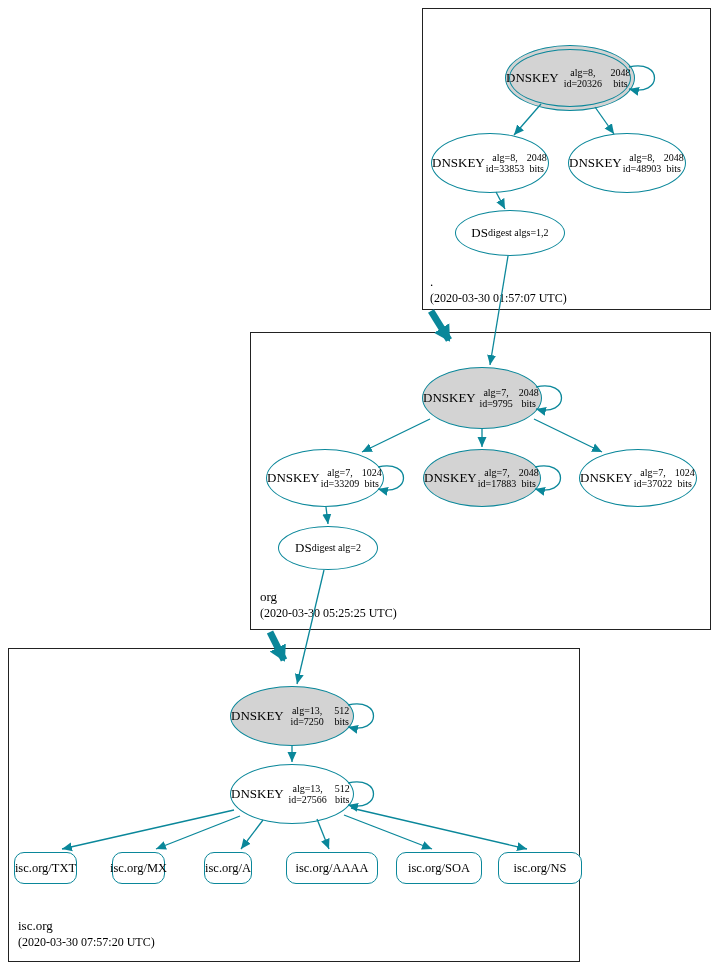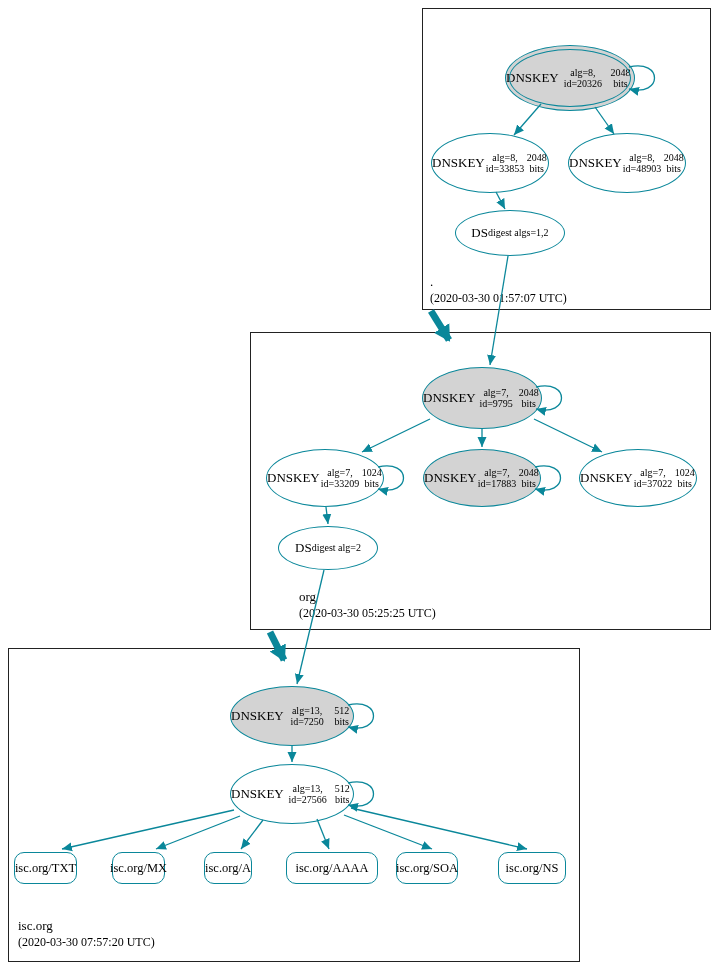--- a/index.html
+++ b/index.html
@@ -46,21 +46,21 @@
 <div class="canvas">
 
   <div class="zone" style="left:422px;top:8px;width:289px;height:302px;"></div>
   <div class="zone" style="left:250px;top:332px;width:461px;height:298px;"></div>
   <div class="zone" style="left:8px;top:648px;width:572px;height:314px;"></div>
 
   <div class="zone-label" style="left:430px;top:274px;">
     <div>.</div>
     <div class="ts">(2020-03-30 01:57:07 UTC)</div>
   </div>
-  <div class="zone-label" style="left:260px;top:589px;margin-left:39px;">
+  <div class="zone-label" style="left:260px;top:589px;">
     <div>org</div>
     <div class="ts">(2020-03-30 05:25:25 UTC)</div>
   </div>
   <div class="zone-label" style="left:18px;top:918px;">
     <div>isc.org</div>
     <div class="ts">(2020-03-30 07:57:20 UTC)</div>
   </div>
 
   <div class="node gray double" style="left:505px;top:45px;width:130px;height:66px;">
     <span class="t">DNSKEY</span>
@@ -123,24 +123,24 @@
     </div>
   <div class="rrset" style="left:112px;top:852px;width:53px;">
       <span>isc.org/MX</span>
     </div>
   <div class="rrset" style="left:204px;top:852px;width:48px;">
       <span>isc.org/A</span>
     </div>
   <div class="rrset" style="left:286px;top:852px;width:92px;">
       <span>isc.org/AAAA</span>
     </div>
-  <div class="rrset" style="left:396px;top:852px;width:62px;">
+  <div class="rrset" style="left:396px;top:852px;width:86px;">
       <span>isc.org/SOA</span>
     </div>
-  <div class="rrset" style="left:498px;top:852px;width:68px;">
+  <div class="rrset" style="left:498px;top:852px;width:84px;">
       <span>isc.org/NS</span>
     </div>
 
   <svg class="edges" width="720" height="970" viewBox="0 0 720 970">
     <defs>
       <marker id="m-arrow" markerUnits="userSpaceOnUse" markerWidth="12" markerHeight="12" refX="10" refY="6" orient="auto">
         <path d="M0,1.5 L10,6 L0,10.5 Z" fill="#0a879a"></path>
       </marker>
       <marker id="m-big" markerUnits="userSpaceOnUse" markerWidth="24" markerHeight="24" refX="14" refY="11" orient="auto">
         <path d="M0,2 L16,11 L0,20 Z" fill="#0a879a"></path>

